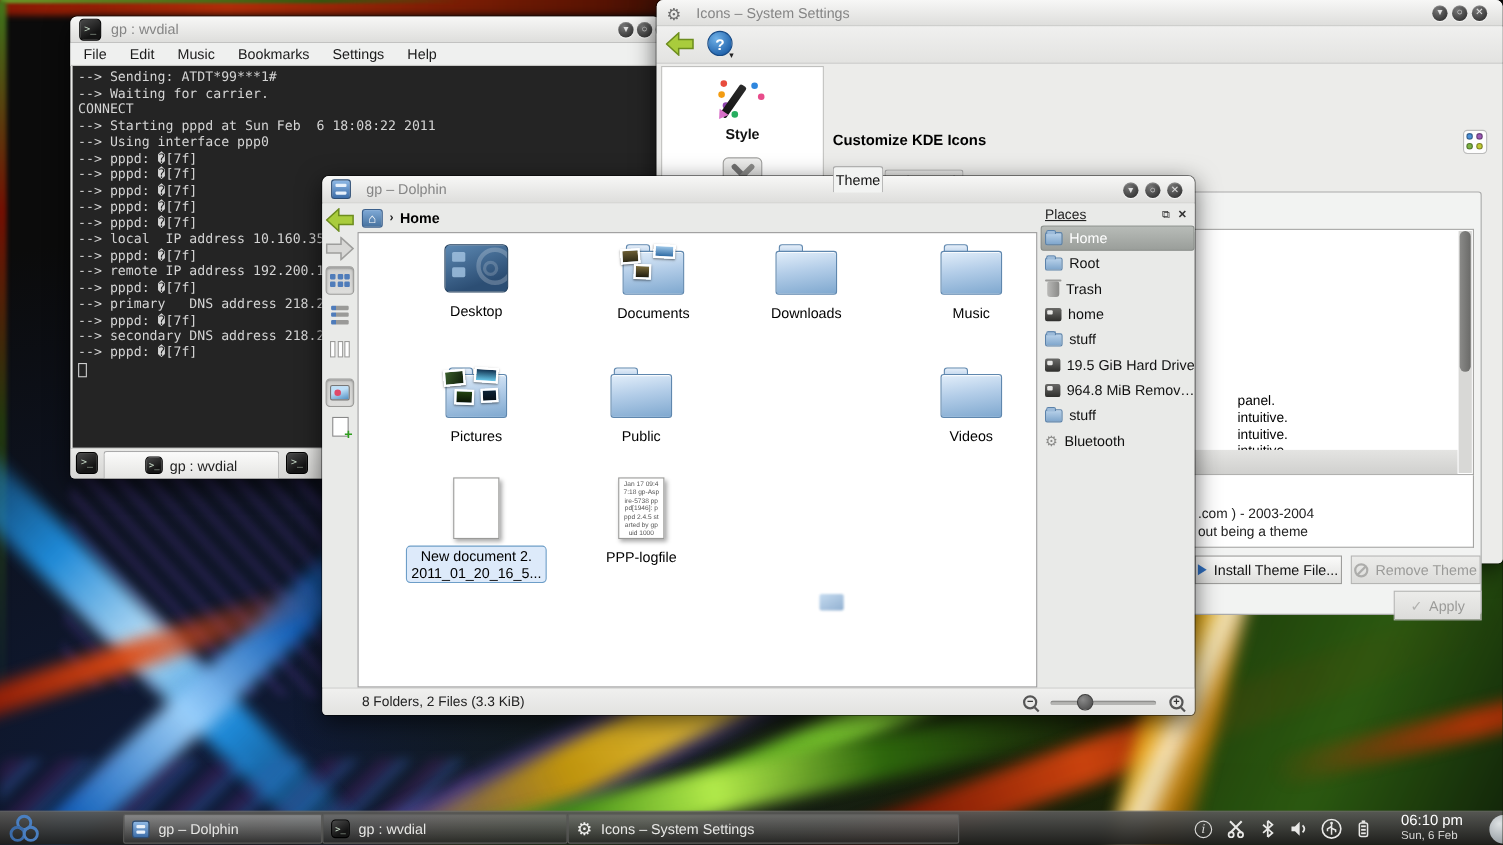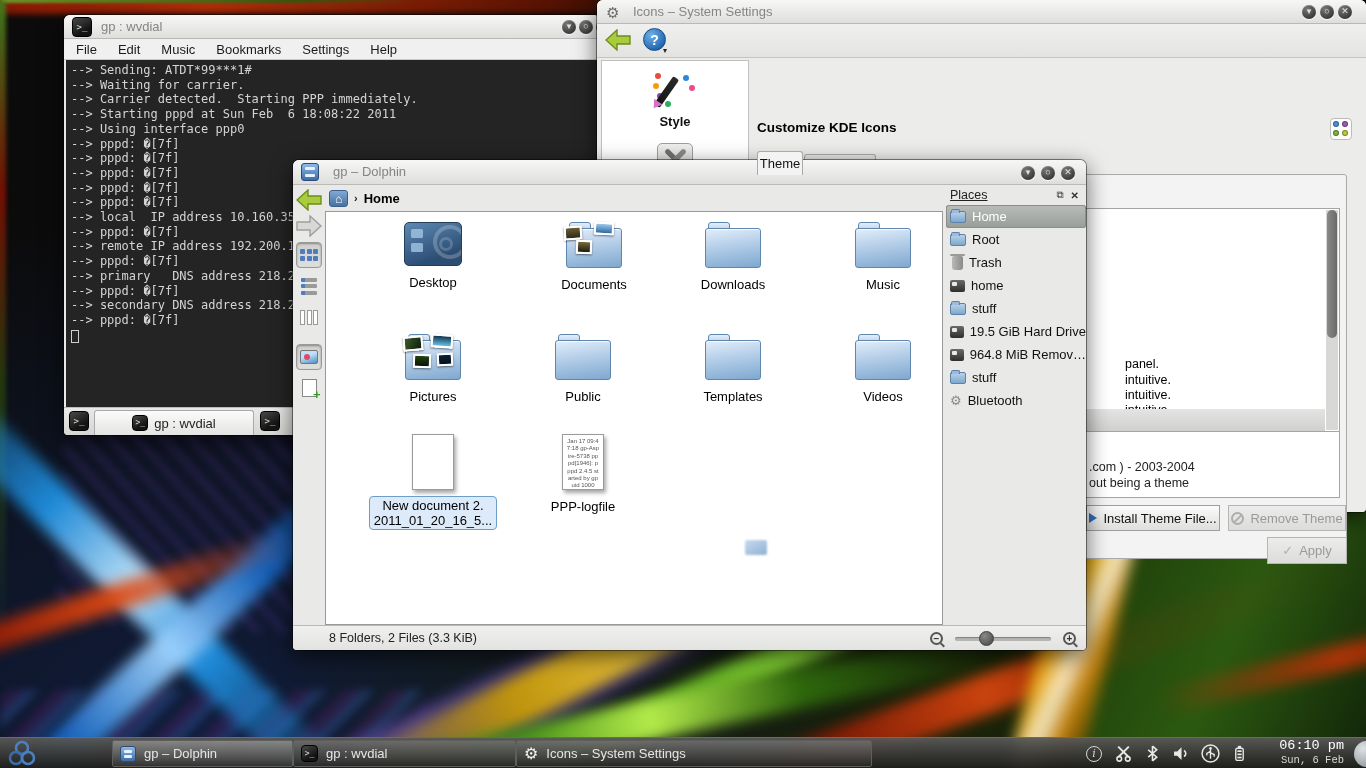--- a/index.html
+++ b/index.html
@@ -246,21 +246,21 @@
     display:flex; align-items:center; gap:8px; padding-left:7px; font-size:13px; color:#e6e6e4;
     white-space:nowrap; overflow:hidden; }
   .task.active { background:linear-gradient(rgba(255,255,255,.30), rgba(255,255,255,.08)); }
   .t0 { left:112px; width:181px; } .t1 { left:293px; width:223px; } .t2 { left:516px; width:356px; }
   .gear-w { font-size:16px; color:#f0f0ee; }
   #tray { position:absolute; left:1084px; top:0; height:31px; display:flex; align-items:center; gap:9px; }
   .ticon { width:20px; height:20px; display:flex; align-items:center; justify-content:center; }
   .inf { width:16px; height:16px; border:1.5px solid #d8d8d6; border-radius:50%;
     color:#d8d8d6; font-family:"DejaVu Serif",serif; font-style:italic; font-size:11px;
     line-height:14px; text-align:center; }
-  #clock { position:absolute; right:22px; top:1px; text-align:right; color:#fff; line-height:14px;font-family:Liberation Mono, monospace; }
+  #clock { position:absolute; right:36px; top:1px; text-align:left; color:#fff; line-height:14px; }
   #clock .tm { font-size:13.5px; }
   #clock .dt { font-size:10.5px; color:#d8d8d6; }
   #cashew { position:absolute; right:-14px; top:3px; width:26px; height:26px; border-radius:50%;
     background:radial-gradient(circle at 35% 30%, #e6eaec, #9aa2a8 80%); opacity:.95; }
   #launch { position:absolute; left:8px; top:2px; }
 </style>
 </head>
 <body>
 
 <div id="wall">
@@ -294,21 +294,21 @@
     <span>File</span>
     <span>Edit</span>
     <span>Music</span>
     <span>Bookmarks</span>
     <span>Settings</span>
     <span>Help</span>
   </div>
   <div class="screen">
     <span>--&gt; Sending: ATDT*99***1#</span>
     <span>--&gt; Waiting for carrier.</span>
-    <span>--&gt; Carrier detected.  Starting PPP immediately.</span>
+    <span>CONNECT</span>
     <span>--&gt; Starting pppd at Sun Feb  6 18:08:22 2011</span>
     <span>--&gt; Using interface ppp0</span>
     <span>--&gt; pppd: �[7f]</span>
     <span>--&gt; pppd: �[7f]</span>
     <span>--&gt; pppd: �[7f]</span>
     <span>--&gt; pppd: �[7f]</span>
     <span>--&gt; pppd: �[7f]</span>
     <span>--&gt; local  IP address 10.160.35.</span>
     <span>--&gt; pppd: �[7f]</span>
     <span>--&gt; remote IP address 192.200.1.</span>
@@ -506,27 +506,20 @@
       </div>
       <div class="glabel">Pictures</div>
     </div>
     <div class="gitem" style="left:197px; top:122px;">
       <div class="folder">
           <div class="ftab"></div>
           <div class="fbody"></div>
         </div>
       <div class="glabel">Public</div>
     </div>
-    <div class="gitem" style="left:347px; top:122px;">
-      <div class="folder">
-          <div class="ftab"></div>
-          <div class="fbody"></div>
-        </div>
-      <div class="glabel">Templates</div>
-    </div>
     <div class="gitem" style="left:497px; top:122px;">
       <div class="folder">
           <div class="ftab"></div>
           <div class="fbody"></div>
         </div>
       <div class="glabel">Videos</div>
     </div>
 
     <div class="gitem" style="left:47px; top:222px;">
       <div class="page"></div>

